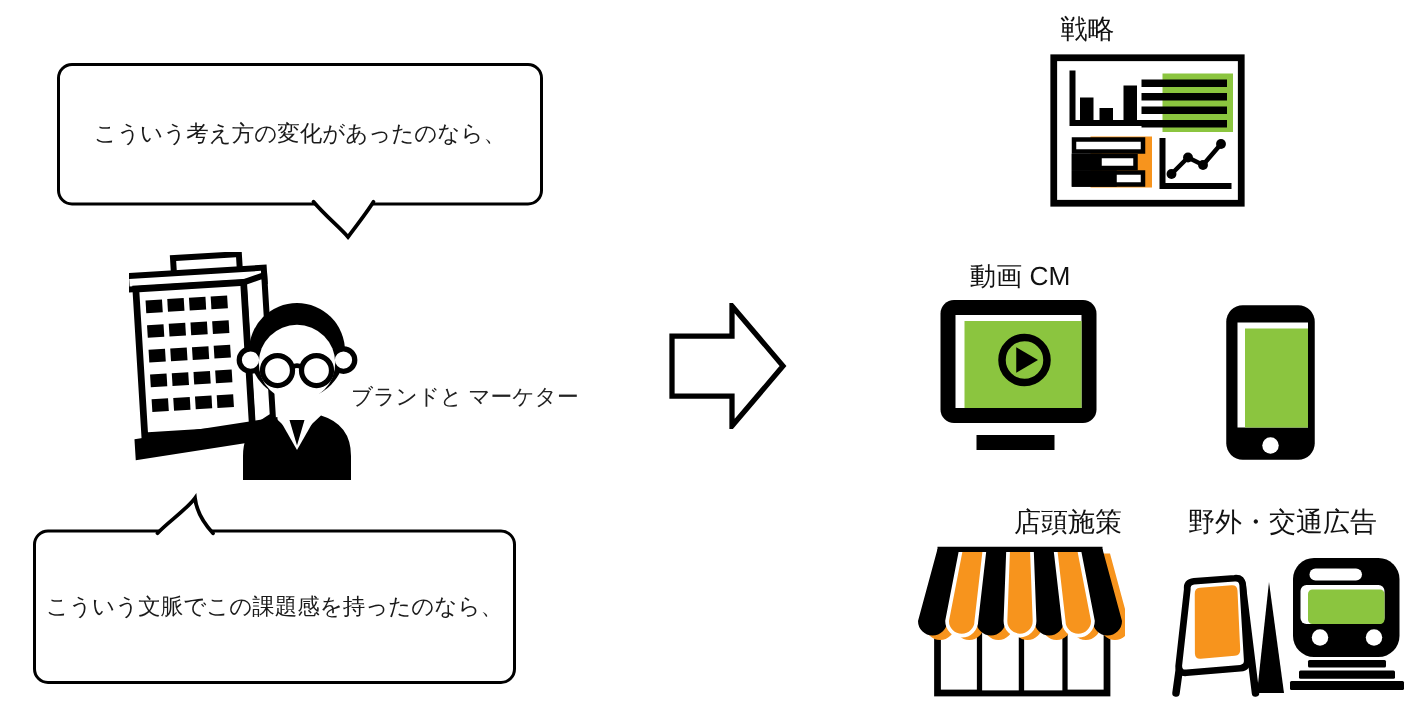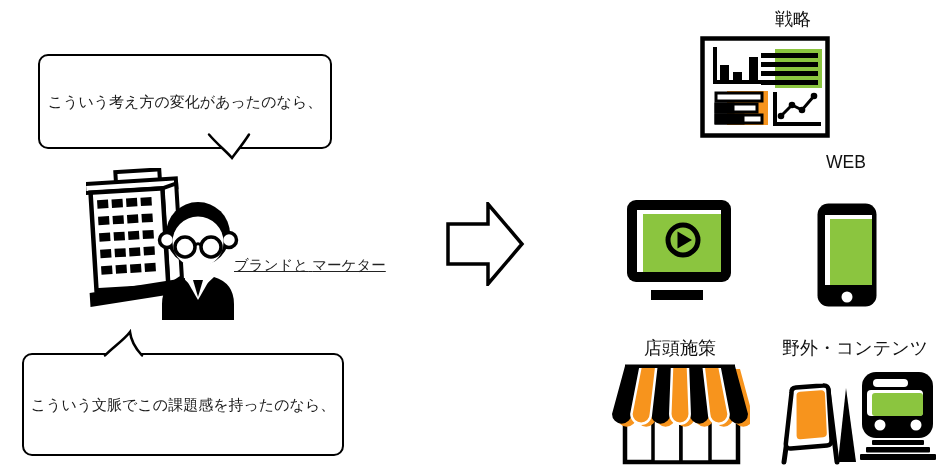--- a/index.html
+++ b/index.html
@@ -15,29 +15,29 @@
   .abs{position:absolute;}
   .bubble{
     box-sizing:border-box;background:#fff;border:2.5px solid #000;border-radius:10px;
     display:flex;flex-direction:column;justify-content:center;text-align:center;
     font-size:15px;line-height:24px;font-weight:500;
   }
   .bubble span{display:block;white-space:nowrap;}
   .tail{overflow:visible;}
   .lbl{font-weight:500;text-align:center;color:#111;}
   .lbl span{display:block;line-height:20px;}
-  .actor-label{font-size:14.5px;line-height:19px;color:#222;font-weight:500;text-align:left;text-decoration:underline;}
+  .actor-label{font-size:14.5px;line-height:19px;color:#222;font-weight:500;text-align:left;}
   svg{display:block;}
 </style>
 </head>
 <body>
 
 <div class="canvas">
 
-  <div class="bubble abs" style="left:38px;top:42px;width:294px;height:95px;margin-top:12px;">
+  <div class="bubble abs" style="left:38px;top:42px;width:324px;height:95px;">
     <span>こういう考え方の変化があったのなら、</span>
   </div>
   <svg class="abs tail" style="left:205px;top:134px;" width="48" height="27" viewBox="0 0 48 27">
     <path d="M4,0.5 C12,10 22,18 27,24 C33,16 40,7 44,0.5 Z" fill="#fff" stroke="none"></path>
     <path d="M4,0.5 C12,10 22,18 27,24 C33,16 40,7 44,0.5" fill="none" stroke="#000" stroke-width="2.5" stroke-linecap="round"></path>
   </svg>
 
   <svg class="abs" style="left:86px;top:168px;" width="154" height="152" viewBox="0 0 154 152">
     <g transform="rotate(-3.5 50 80)">
       <rect x="34" y="3" width="44" height="11" fill="#fff" stroke="#000" stroke-width="4"></rect>
@@ -91,21 +91,21 @@
   </div>
   <svg class="abs tail" style="left:100px;top:332px;" width="48" height="24" viewBox="0 0 48 24">
     <path d="M5,23.5 C12,16 24,8 30,0 C31,9 36,17 42,23.5 Z" fill="#fff" stroke="none"></path>
     <path d="M5,23.5 C12,16 24,8 30,0 C31,9 36,17 42,23.5" fill="none" stroke="#000" stroke-width="2.5" stroke-linecap="round"></path>
   </svg>
 
   <svg class="abs" style="left:446px;top:202px;" width="80" height="84" viewBox="0 0 80 84">
     <polygon points="2,22 42,22 42,2 76,42 42,82 42,62 2,62" fill="#fff" stroke="#000" stroke-width="3.5" stroke-linejoin="miter"></polygon>
   </svg>
 
-  <div class="lbl abs" style="left:728px;top:7px;width:130px;font-size:18px;">戦略</div>
+  <div class="lbl abs" style="left:660px;top:7px;width:130px;font-size:18px;">戦略</div>
   <svg class="abs" style="left:700px;top:36px;" width="130" height="102" viewBox="0 0 130 102">
     <rect x="2.5" y="2.5" width="125" height="97" fill="#fff" stroke="#000" stroke-width="4.5"></rect>
     <g>
       <path d="M15,11 V46 H63" fill="none" stroke="#000" stroke-width="4"></path>
       <rect x="20" y="29" width="9" height="15" fill="#000"></rect>
       <rect x="33" y="36" width="9" height="8" fill="#000"></rect>
       <rect x="49" y="21" width="9" height="23" fill="#000"></rect>
     </g>
     <g>
       <rect x="75" y="13" width="47" height="39" fill="var(--green)"></rect>
@@ -125,57 +125,57 @@
     <g>
       <path d="M75,56 V88 H121" fill="none" stroke="#000" stroke-width="4"></path>
       <polyline points="81,80 92,69 102,74 114,60" fill="none" stroke="#000" stroke-width="3"></polyline>
       <circle cx="81" cy="80" r="3.3" fill="#000"></circle>
       <circle cx="92" cy="69" r="3.3" fill="#000"></circle>
       <circle cx="102" cy="74" r="3.3" fill="#000"></circle>
       <circle cx="114" cy="60" r="3.3" fill="#000"></circle>
     </g>
   </svg>
 
+  <div class="lbl abs" style="left:618px;top:172px;width:124px;font-size:17.5px;">動画 CM</div>
   <svg class="abs" style="left:624px;top:198px;" width="112" height="104" viewBox="0 0 112 104">
     <rect x="3" y="2" width="104" height="82" rx="9" fill="#000"></rect>
     <rect x="13" y="12" width="84" height="62" fill="#fff"></rect>
     <rect x="19" y="16" width="78" height="58" fill="var(--green)"></rect>
     <g>
       <circle cx="59" cy="42" r="15" fill="none" stroke="#000" stroke-width="5"></circle>
       <polygon points="53.5,33.5 68,42 53.5,50.5" fill="#000"></polygon>
     </g>
     <rect x="27" y="92" width="52" height="10" fill="#000"></rect>
   </svg>
 
   <div class="lbl abs" style="left:788px;top:152px;width:116px;font-size:17.5px;">
-    <span>WEB</span>
   </div>
   <svg class="abs" style="left:816px;top:202px;" width="62" height="106" viewBox="0 0 62 106">
     <rect x="1.5" y="1.5" width="59" height="103" rx="11" fill="#000"></rect>
     <rect x="9" y="13" width="47" height="70" fill="#fff"></rect>
     <rect x="14" y="17" width="42" height="66" fill="var(--green)"></rect>
     <circle cx="31" cy="95" r="5.5" fill="#fff"></circle>
   </svg>
 
-  <div class="lbl abs" style="left:612px;top:336px;width:136px;font-size:18px;">店頭施策</div>
+  <div class="lbl abs" style="left:612px;top:336px;width:136px;font-size:18px;text-align:right;">店頭施策</div>
   <svg class="abs" style="left:610px;top:362px;" width="140" height="103" viewBox="0 0 140 103">
     <rect x="15" y="46" width="113" height="54" fill="#fff" stroke="#000" stroke-width="4.5"></rect>
     <rect x="43" y="53" width="28" height="47" fill="#fff" stroke="#000" stroke-width="3.5"></rect>
     <rect x="71" y="53" width="29" height="47" fill="#fff" stroke="#000" stroke-width="3.5"></rect>
     <g>
       <path transform="translate(5,3)" fill="var(--orange)" d="M15,4 L125,4 L138,52 A9.7,9.7 0 0 1 118.57,52 A9.7,9.7 0 0 1 99.14,52 A9.7,9.7 0 0 1 79.71,52 A9.7,9.7 0 0 1 60.29,52 A9.7,9.7 0 0 1 40.86,52 A9.7,9.7 0 0 1 21.43,52 A9.7,9.7 0 0 1 2,52 Z"></path>
       <path fill="#000" d="M15,4 L125,4 L138,52 A9.7,9.7 0 0 1 118.57,52 A9.7,9.7 0 0 1 99.14,52 A9.7,9.7 0 0 1 79.71,52 A9.7,9.7 0 0 1 60.29,52 A9.7,9.7 0 0 1 40.86,52 A9.7,9.7 0 0 1 21.43,52 A9.7,9.7 0 0 1 2,52 Z"></path>
       <path d="M30.7,4 L46.4,4 L40.9,52 A9.7,9.7 0 0 1 21.4,52 Z" fill="var(--orange)" stroke="#fff" stroke-width="2.5"></path>
       <path d="M62.1,4 L77.9,4 L79.7,52 A9.7,9.7 0 0 1 60.3,52 Z" fill="var(--orange)" stroke="#fff" stroke-width="2.5"></path>
       <path d="M93.6,4 L109.3,4 L118.6,52 A9.7,9.7 0 0 1 99.1,52 Z" fill="var(--orange)" stroke="#fff" stroke-width="2.5"></path>
       <rect x="15" y="2.5" width="110" height="3.5" fill="#000"></rect>
     </g>
   </svg>
 
-  <div class="lbl abs" style="left:770px;top:336px;width:170px;font-size:18px;">野外・コンテンツ</div>
+  <div class="lbl abs" style="left:770px;top:336px;width:170px;font-size:18px;">野外・交通広告</div>
   <svg class="abs" style="left:780px;top:362px;" width="160" height="103" viewBox="0 0 160 103">
     <g>
       <path d="M14,28 L4,100" fill="none" stroke="#000" stroke-width="5" stroke-linecap="round"></path>
       <path d="M48,27 L57,100" fill="none" stroke="#000" stroke-width="5" stroke-linecap="round"></path>
       <polygon points="66,26 76,100 58,100" fill="#000"></polygon>
       <path d="M11.5,31 Q11,26 16,25.5 L43,23.5 Q48,23 48.5,28 L51.5,78 Q52,83 47,83.5 L11,86.5 Q6,87 5.8,82 Z" fill="#fff" stroke="#000" stroke-width="4.5" stroke-linejoin="round"></path>
       <path d="M16.5,34 Q16.3,30.2 20,29.8 L41,28.2 Q44.8,28 45,31.8 L46.8,71 Q47,74.8 43.2,75.2 L20.5,77.2 Q16.8,77.5 16.6,73.7 Z" fill="var(--orange)"></path>
     </g>
     <g>
       <rect x="82" y="10" width="71" height="66" rx="14" fill="#000"></rect>

